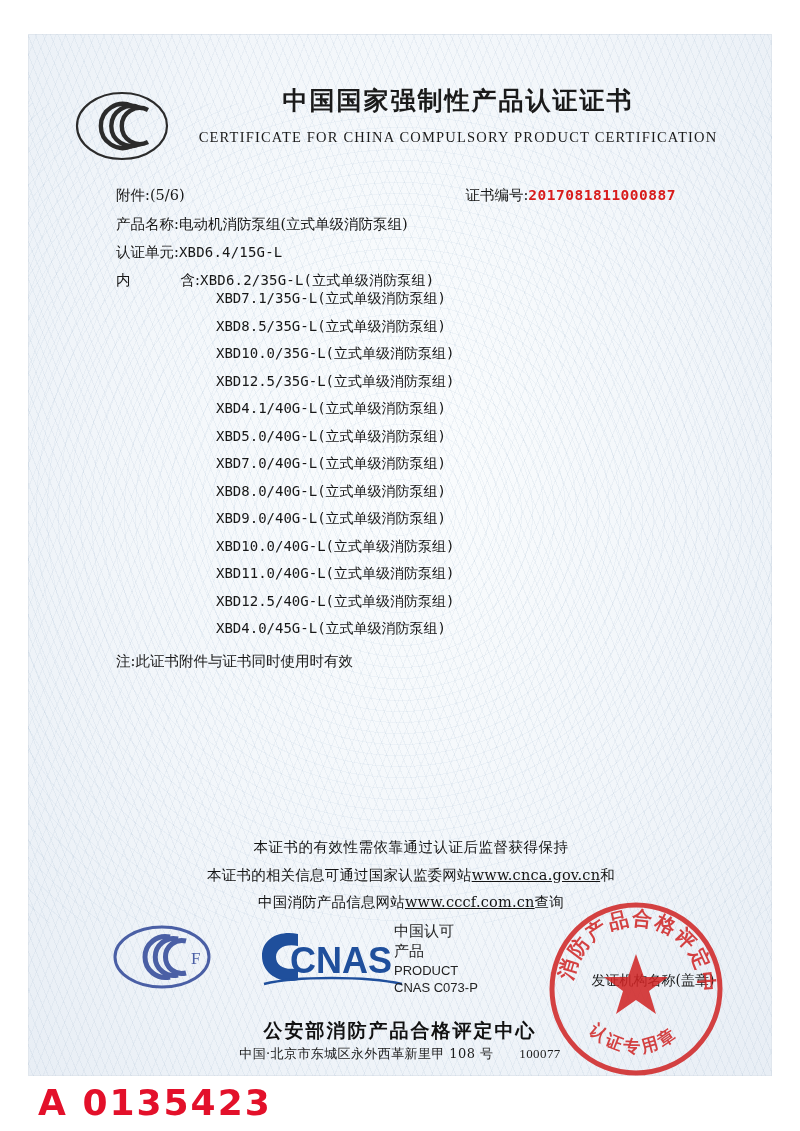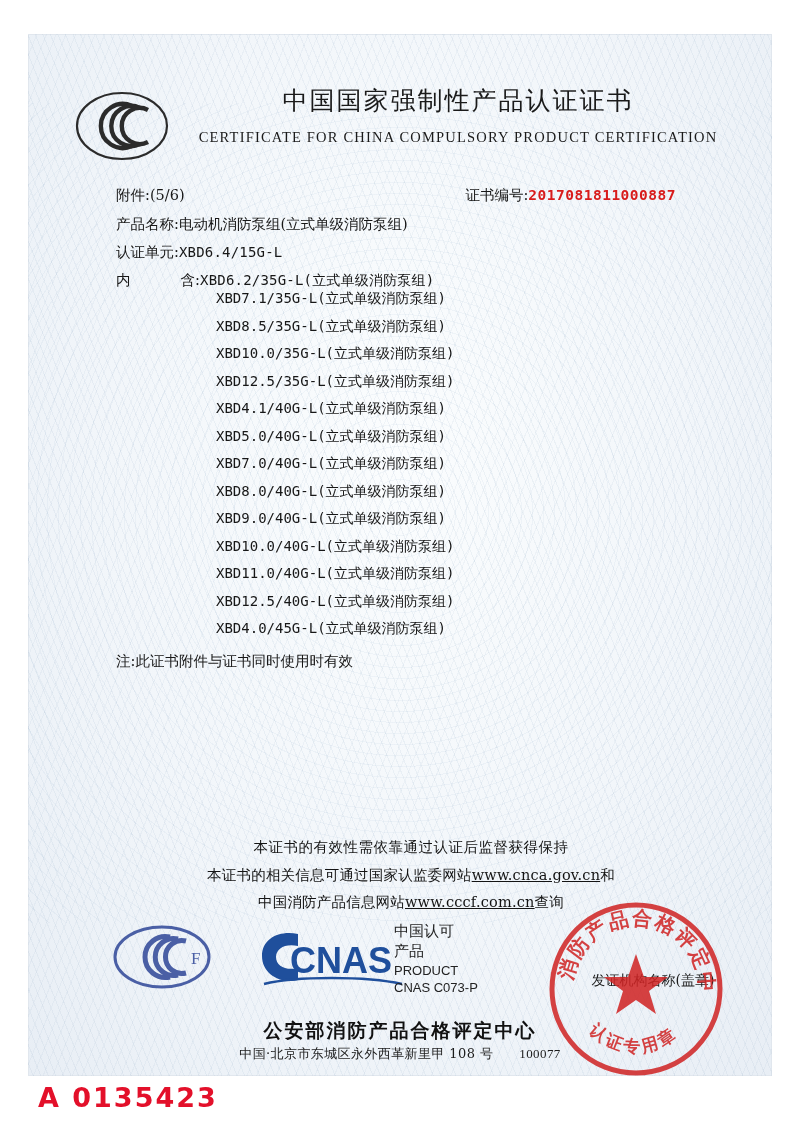--- a/index.html
+++ b/index.html
@@ -76,21 +76,21 @@
     position: absolute;
     left: 150px;
     top: 50px;
     width: 560px;
     text-align: center;
   }
   .title-cn {
     font-size: 25px;
     letter-spacing: 2px;
     color: #1a1a1a;
-    font-weight: 400;
+    font-weight: 700;
     font-family: "DejaVu Serif", "Liberation Serif", serif;
   }
   .title-en {
     margin-top: 12px;
     font-size: 14.5px;
     letter-spacing: 1.2px;
     color: #1a1a1a;
     font-family: "Liberation Serif", serif;
     font-weight: 400;
   }
@@ -273,21 +273,21 @@
   }
   .footer-addr .zip { margin-left: 26px; font-family: "Liberation Serif", serif; }
 
   
   .serial {
     position: absolute;
     left: 38px;
     top: 1082px;
     font-family: "DejaVu Sans", sans-serif;
     font-weight: bold;
-    font-size: 27px;
+    font-size: 36px;
     color: #e3102a;
     letter-spacing: 2px;
   }
 </style>
 </head>
 <body>
 
 <div class="page">
   <div class="certificate">
     <div class="content">

